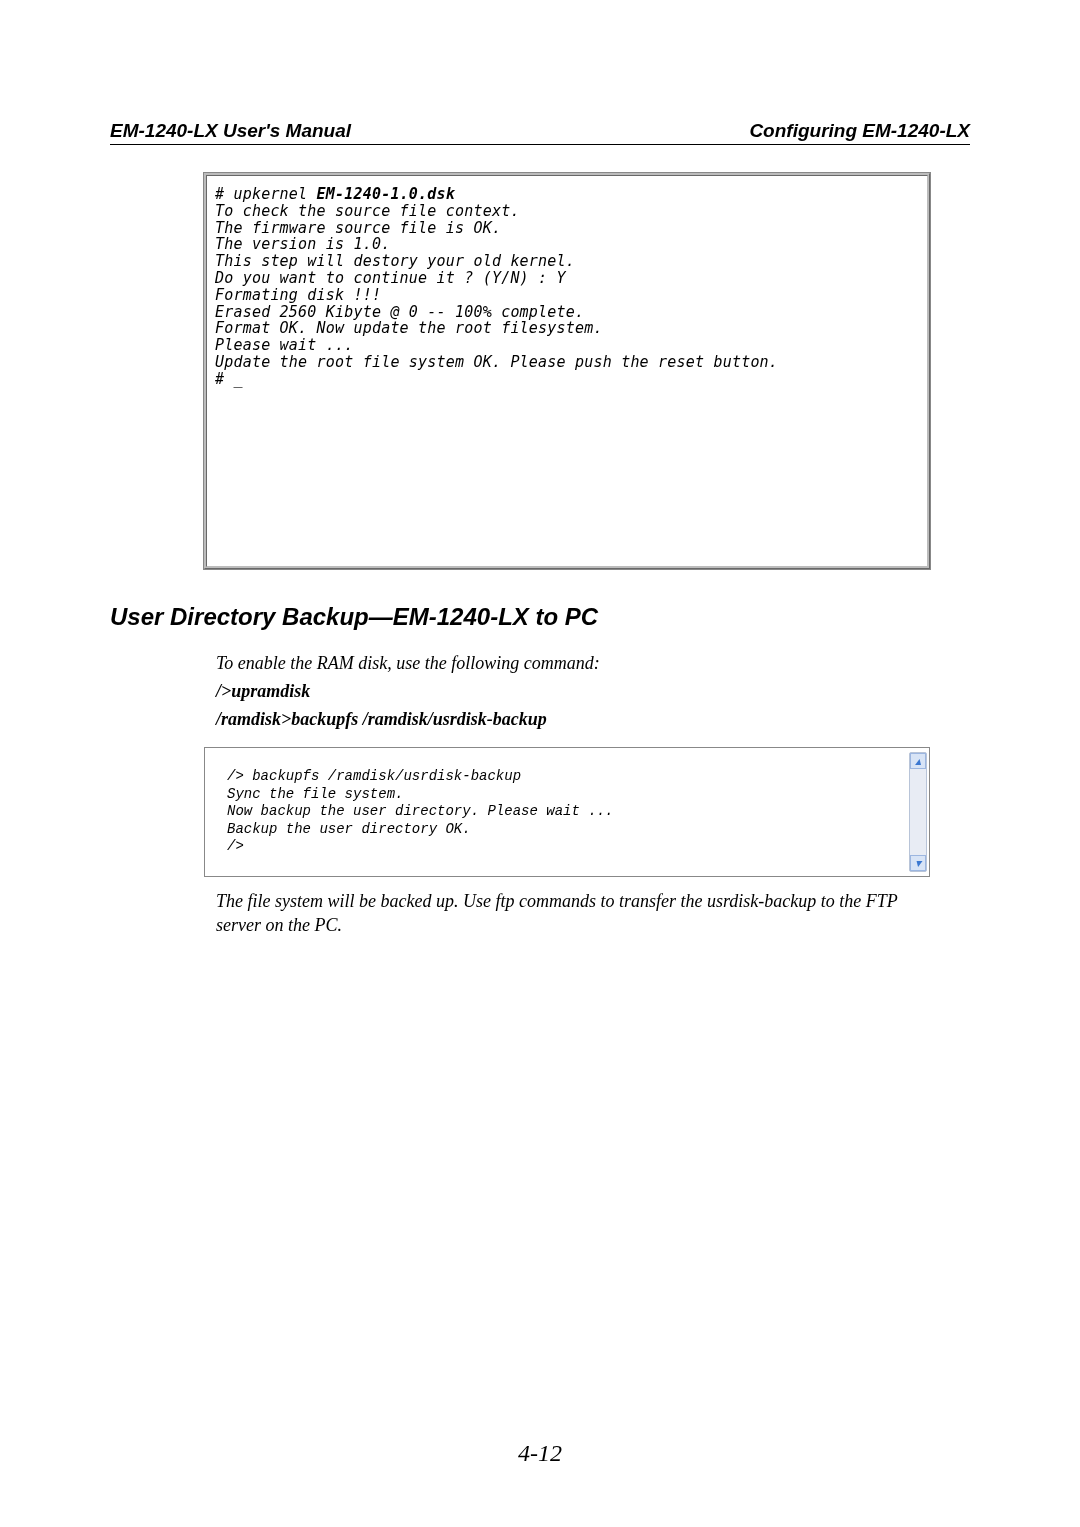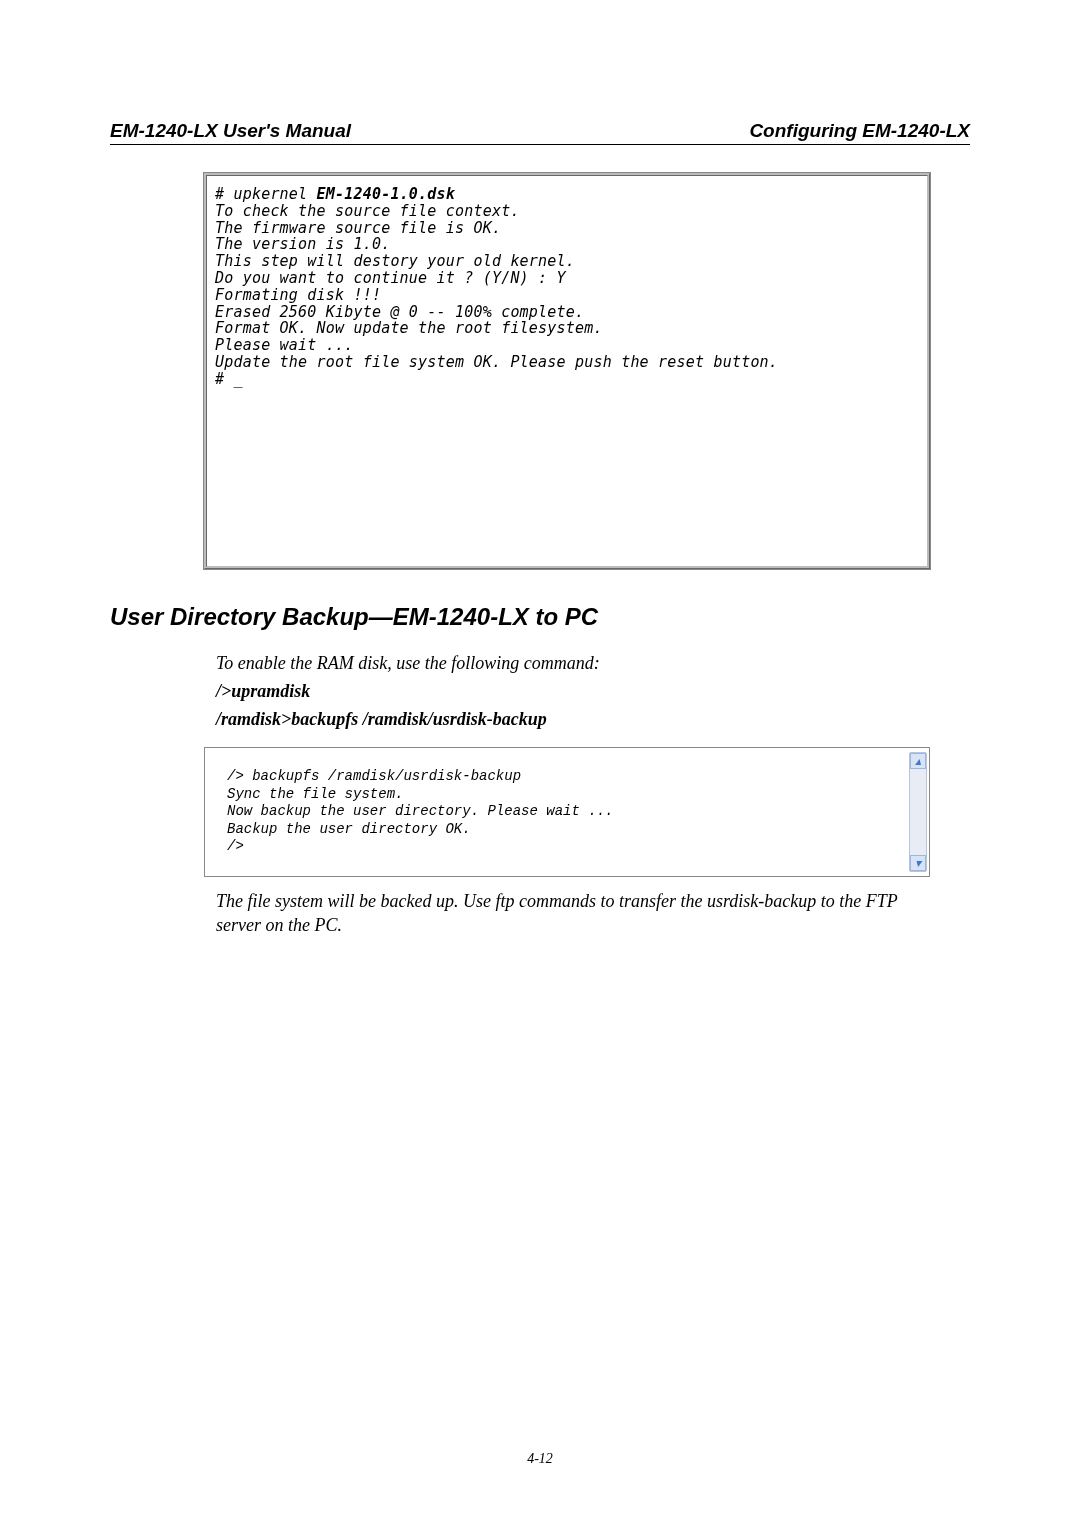--- a/index.html
+++ b/index.html
@@ -106,21 +106,21 @@
     box-sizing: border-box;
   }
   .scroll-mini .arrow.up { top: 0; }
   .scroll-mini .arrow.down { bottom: 0; }
   .page-number {
     position: absolute;
     bottom: 60px;
     left: 0;
     width: 100%;
     text-align: center;
-    font-size: 14px;
+    font-size: 24px;
   }
 </style>
 </head>
 <body>
 
 <div class="page">
 
   <div class="header-row">
     <span>EM-1240-LX User's Manual</span>
     <span>Configuring EM-1240-LX</span>

